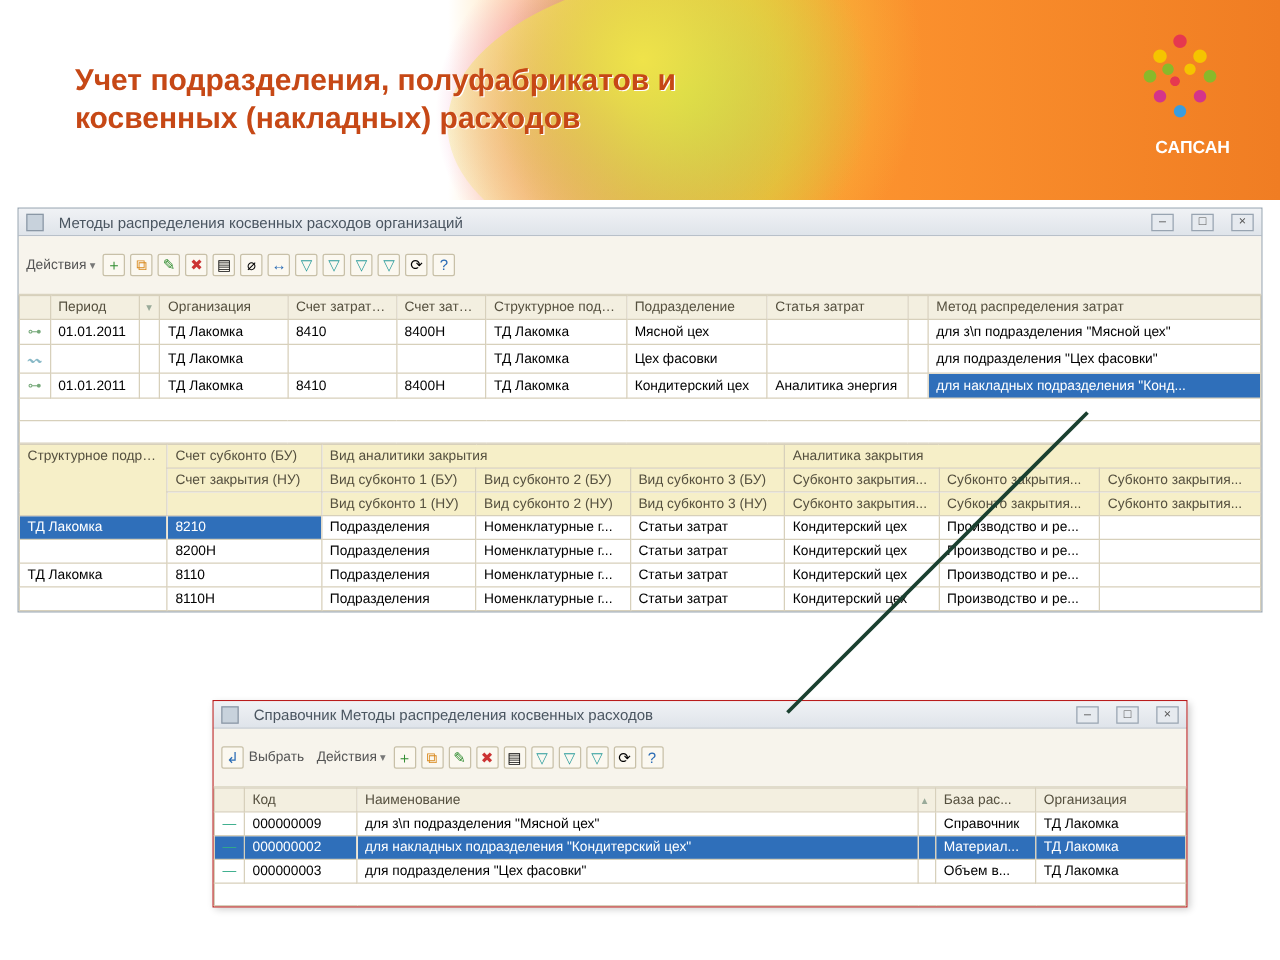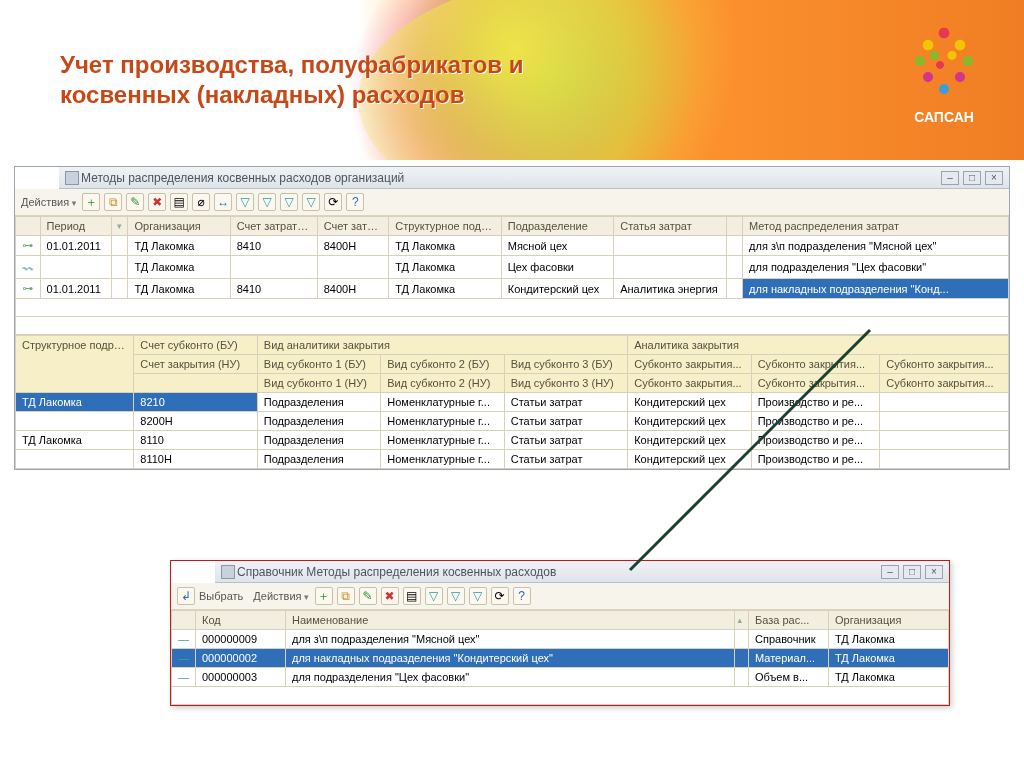--- a/index.html
+++ b/index.html
@@ -27,21 +27,21 @@
   .banner-title {
     position: absolute;
     left: 60px; top: 50px;
     font-size: 24px;
     font-weight: bold;
     color: #c64816;
     max-width: 520px;
     text-shadow: 1px 1px 0 #fff;
     line-height: 1.25;
   }
-  .logo { position:absolute; right:40px; top:25px; text-align:center; color:#fff; font-size:14px; font-weight:bold;}
+  .logo { position:absolute; right:40px; top:25px; text-align:right; color:#fff; font-size:14px; font-weight:bold;}
   .logo-dots { width:80px; height:80px; margin:0 auto 4px; background:
     radial-gradient(circle at 50% 10%, #e6384f 6%, transparent 7%),
     radial-gradient(circle at 30% 25%, #f5c400 6%, transparent 7%),
     radial-gradient(circle at 70% 25%, #f5c400 6%, transparent 7%),
     radial-gradient(circle at 20% 45%, #89b92a 6%, transparent 7%),
     radial-gradient(circle at 80% 45%, #89b92a 6%, transparent 7%),
     radial-gradient(circle at 30% 65%, #d4348a 6%, transparent 7%),
     radial-gradient(circle at 70% 65%, #d4348a 6%, transparent 7%),
     radial-gradient(circle at 50% 80%, #3a9dde 6%, transparent 7%),
     radial-gradient(circle at 45% 50%, #e6384f 6%, transparent 7%),
@@ -51,31 +51,31 @@
   
   .window {
     border: 1px solid #9aa7b3;
     margin: 6px 14px 0 14px;
     background:#fff;
   }
   .titlebar {
     background: linear-gradient(#f0f2f5,#dfe4ea);
     border-bottom:1px solid #b8c0c9;
     height:22px;
-    display:flex; align-items:center; gap:2px;
+    display:flex; align-items:center; gap:12px;
     padding:0 6px;
-    color:#4a5560; font-size:12px;margin-left:44px;
+    color:#4a5560; font-size:12px;
   }
   .titlebar .title-icon{ width:14px; height:14px; background:#c8d2dc; border:1px solid #8a97a5;}
   .titlebar .spacer{flex:1;}
   .win-btn{ width:18px;height:14px; background:#e6eaef;border:1px solid #98a4b1; margin-left:2px; display:flex;align-items:center;justify-content:center; font-size:10px; color:#555;}
   .toolbar {
     background:#f7f4ec;
     border-bottom:1px solid #d9d3c0;
-    padding:4px 6px;
+    padding:14px 6px;
     display:flex; align-items:center; gap:4px;
     flex-wrap:wrap;
   }
   .toolbar .lbl{ color:#555; margin-right:2px;}
   .tico{ width:18px;height:18px; border:1px solid #c8c0a8; border-radius:2px; display:flex;align-items:center;justify-content:center; font-size:12px; background:#fbf8f0;}
   .tico.green{ color:#2e8b2e; }
   .tico.orange{ color:#d98a1f; }
   .tico.red{ color:#c33; }
   .tico.blue{ color:#2a6bb5; }
   .tico.teal{ color:#2a9b9b;}
@@ -128,21 +128,21 @@
   .col-acc2{width:70px;} .col-struct{width:110px;} .col-dept{width:110px;}
   .col-cost{width:110px;} .col-method{width:260px;}
 </style>
 </head>
 <body>
 
 <div class="banner">
   <div class="swoosh sw3"></div>
   <div class="swoosh sw2"></div>
   <div class="swoosh sw1"></div>
-  <div class="banner-title">Учет производства, полуфабрикатов и косвенных (накладных) расходов</div>
+  <div class="banner-title">Учет подразделения, полуфабрикатов и косвенных (накладных) расходов</div>
   <div class="logo">
     <div class="logo-dots"></div>
     <div>САПСАН</div>
   </div>
 </div>
 
 <div class="window">
   <div class="titlebar">
     <span class="title-icon"></span>
     <span>Методы распределения косвенных расходов организаций</span>

